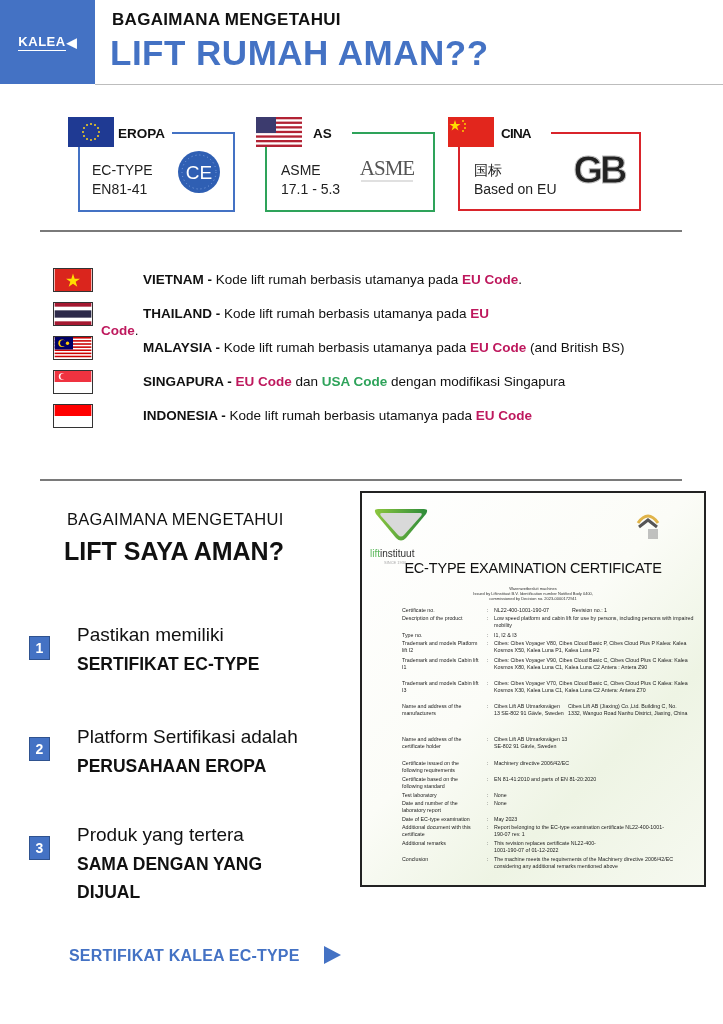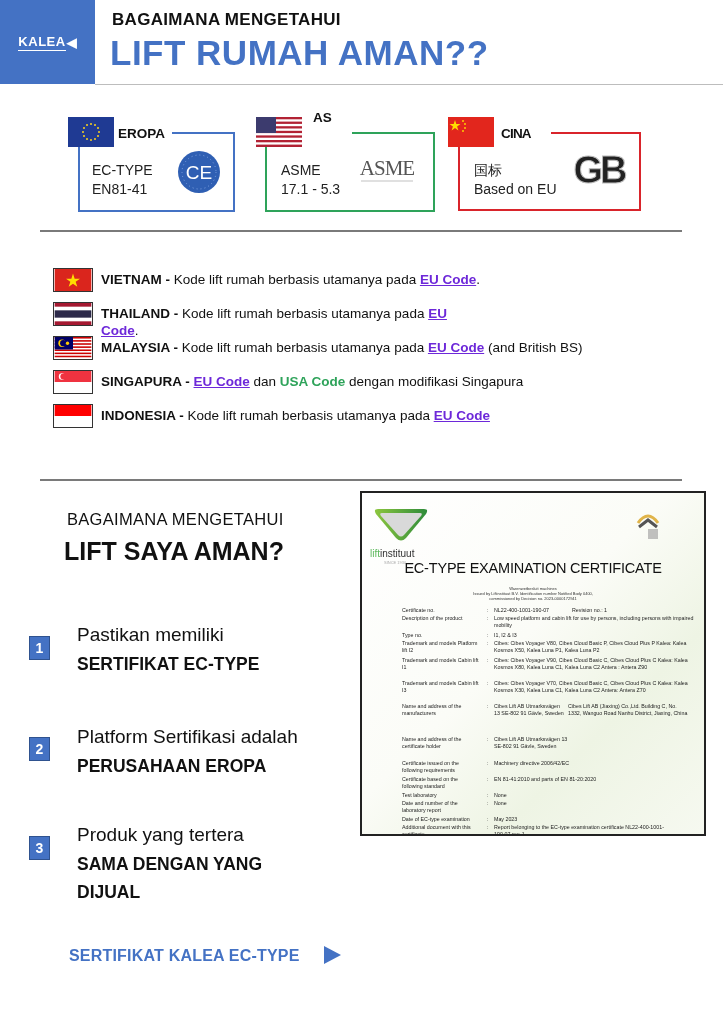--- a/index.html
+++ b/index.html
@@ -16,35 +16,35 @@
   .std-name { position: absolute; font-size: 13.5px; font-weight: bold; color: #111; }
   .std-box { position: absolute; border: 2px solid; border-top: none; }
   .std-topline { position: absolute; height: 2px; }
   .std-line1, .std-line2 { position: absolute; font-size: 14px; color: #222; }
 
   .hr { position: absolute; left: 40px; width: 642px; height: 1.5px; background: #7a7a7a; }
 
   
   .country { position: absolute; left: 55px; font-size: 13.5px; color: #111; }
   .country .flag { position: absolute; left: -36px; top: -4px; width: 40px; height: 24px; border: 1px solid #333; overflow: hidden; }
-  .country .cname { font-weight: bold; }
-  .eu { color: #6d28d9; font-weight: bold; text-decoration: underline; }
+  .country .cname { font-weight: bold; margin-left: 42px; }
+  .eu { color: #be185d; font-weight: bold; }
   .usa { color: #2ea35a; font-weight: bold; }
 
   
   .sub2 { position: absolute; left: 67px; top: 510px; font-size: 16.5px; color: #111; letter-spacing: 0.3px; }
   .title2 { position: absolute; left: 64px; top: 537px; font-size: 25px; font-weight: bold; color: #111; }
   .step-num { position: absolute; left: 29px; width: 21px; height: 24px; background: #4472c4; border: 1px solid #2f528f; color: #fff; font-weight: bold; font-size: 14px; display: flex; align-items: center; justify-content: center; }
   .step-line1 { position: absolute; left: 77px; font-size: 19px; color: #111; }
   .step-line2 { position: absolute; left: 77px; font-size: 17.5px; font-weight: bold; color: #111; }
   .cta { position: absolute; left: 69px; top: 947px; font-size: 16px; font-weight: bold; color: #4472c4; letter-spacing: 0.2px; }
   .cta-arrow { position: absolute; left: 324px; top: 946px; width: 0; height: 0; border-top: 9px solid transparent; border-bottom: 9px solid transparent; border-left: 17px solid #4472c4; }
 
   
-  .cert { position: absolute; left: 360px; top: 491px; width: 346px; height: 345px; border: 2px solid #222; background: linear-gradient(135deg, #ffffff 0%, #fbfcf7 45%, #eef4e4 70%, #f6f9f0 100%); overflow: hidden; font-family: "Liberation Sans", sans-serif; }
+  .cert { position: absolute; left: 360px; top: 491px; width: 346px; height: 396px; border: 2px solid #222; background: linear-gradient(135deg, #ffffff 0%, #fbfcf7 45%, #eef4e4 70%, #f6f9f0 100%); overflow: hidden; font-family: "Liberation Sans", sans-serif; }
   .cert-logo { position: absolute; left: 10px; top: 14px; width: 58px; height: 34px; }
   .cert-logo-text { position: absolute; left: 8px; top: 55px; font-size: 10px; color: #333; }
   .cert-logo-text .lift { color: #5cb85c; }
   .cert-since { position: absolute; left: 22px; top: 67px; font-size: 4px; color: #aaa; }
   .cert-badge { position: absolute; right: 44px; top: 18px; width: 24px; height: 30px; }
   .cert-title { position: absolute; left: 0; width: 100%; top: 67px; text-align: center; font-size: 14.5px; color: #111; letter-spacing: -0.2px; }
   .cert-issued { position: absolute; left: 0; width: 100%; top: 93px; text-align: center; font-size: 4px; line-height: 5px; color: #333; }
   .cert-row { position: absolute; left: 40px; font-size: 5.3px; line-height: 6.8px; color: #222; width: 300px; }
   .cert-row .lbl { position: absolute; left: 0; width: 78px; }
   .cert-row .colon { position: absolute; left: 85px; }
@@ -108,21 +108,21 @@
       <rect y="0" width="46" height="2.3"></rect>
         <rect y="4.6" width="46" height="2.3"></rect>
         <rect y="9.2" width="46" height="2.3"></rect>
       <rect y="13.8" width="46" height="2.3"></rect>
         <rect y="18.4" width="46" height="2.3"></rect>
         <rect y="23" width="46" height="2.3"></rect>
         <rect y="27.6" width="46" height="2.4"></rect>
     </g>
     <rect width="20" height="16" fill="#3c3b6e"></rect>
   </svg>
-  <div class="std-name" style="left:313px; top:110px;">AS</div>
+  <div class="std-name" style="left:313px; top:126px;">AS</div>
   <div class="std-line1" style="left:281px; top:162px;">ASME</div>
   <div class="std-line2" style="left:281px; top:181px;">17.1 - 5.3</div>
   <svg style="position:absolute; left:355px; top:153px; width:64px; height:34px;" viewBox="0 0 64 34">
     <text x="32" y="22" text-anchor="middle" font-family="Liberation Serif, serif" font-size="21" fill="#555" letter-spacing="-1">ASME</text>
     <line x1="6" y1="28" x2="58" y2="28" stroke="#999" stroke-width="0.6"></line>
   </svg>
 </div>
 
 <div>
   <div class="std-topline" style="left:551px; top:132px; width:90px; background:#d9242b;"></div>

